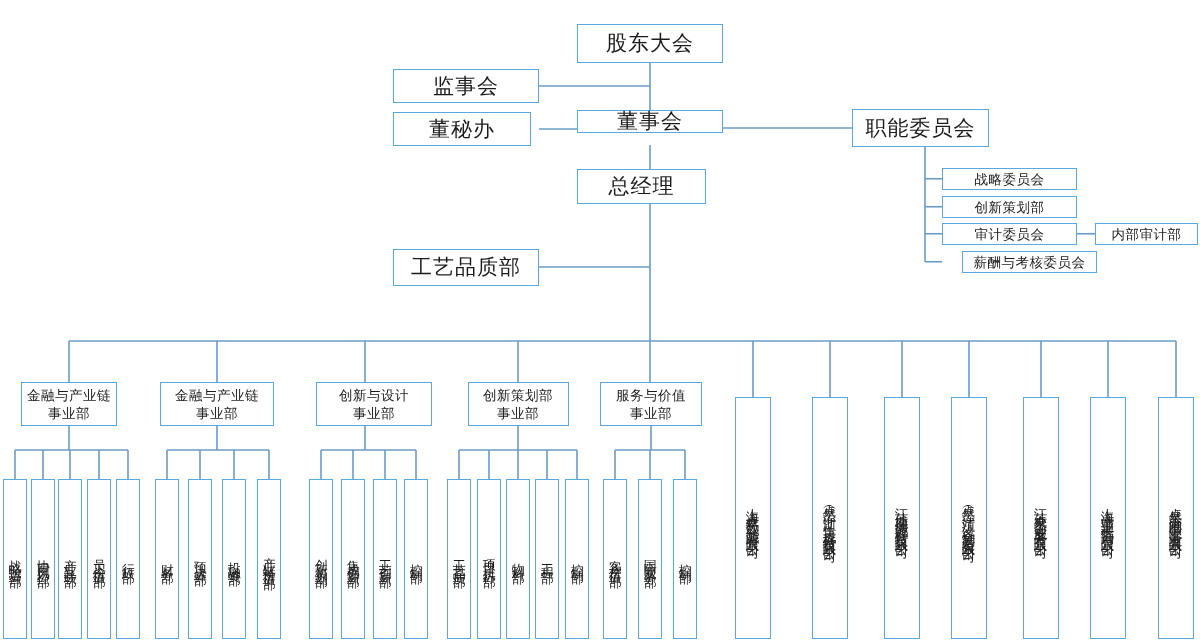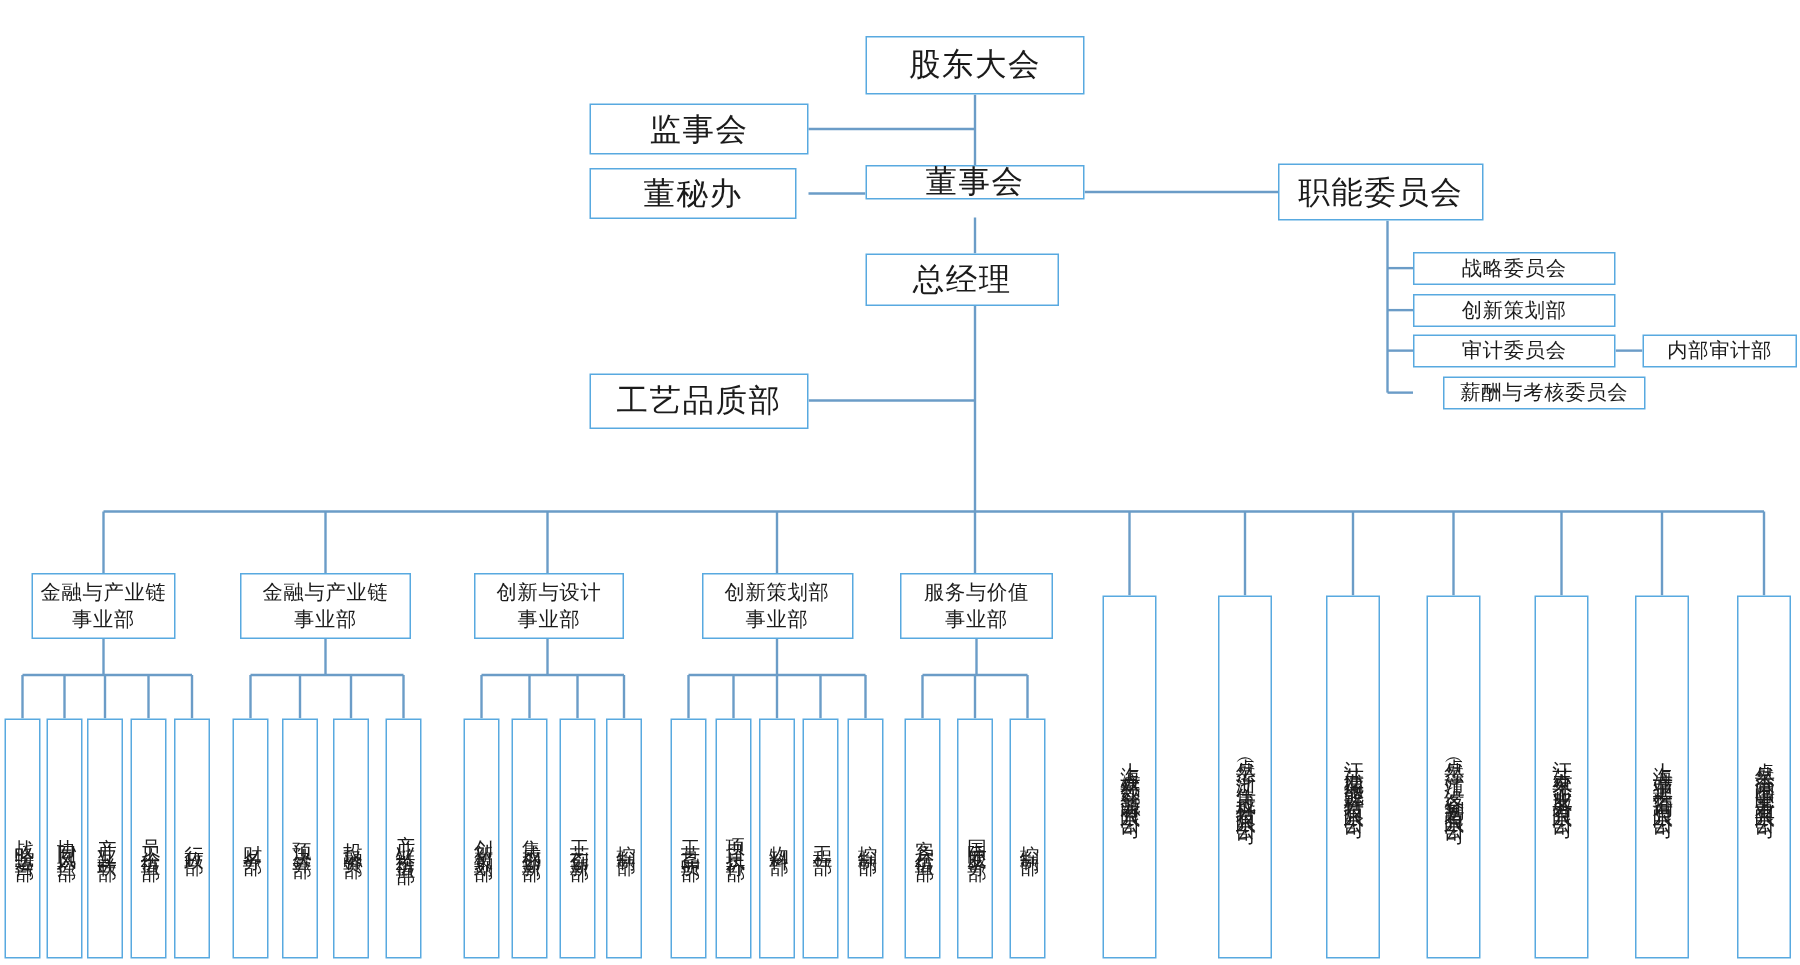--- a/index.html
+++ b/index.html
@@ -99,21 +99,21 @@
       <div class="box v" style="left: 31px; top: 479px; width: 24px; height: 160px;">协同风控部</div>
       <div class="box v" style="left: 58px; top: 479px; width: 24px; height: 160px;">产业互联部</div>
       <div class="box v" style="left: 87px; top: 479px; width: 24px; height: 160px;">员工价值部</div>
       <div class="box v" style="left: 116px; top: 479px; width: 24px; height: 160px;">行政部</div>
       <div class="box md" style="left: 160px; top: 382px; width: 114px; height: 44px;">金融与产业链
 事业部</div>
       <div class="box v" style="left: 155px; top: 479px; width: 24px; height: 160px;">财务部</div>
       <div class="box v" style="left: 188px; top: 479px; width: 24px; height: 160px;">预决算部</div>
       <div class="box v" style="left: 222px; top: 479px; width: 24px; height: 160px;">投融资部</div>
       <div class="box v" style="left: 257px; top: 479px; width: 24px; height: 160px;">产业链价值部</div>
-      <div class="box md" style="left: 316px; top: 382px; width: 100px; height: 44px;">创新与设计
+      <div class="box md" style="left: 316px; top: 382px; width: 116px; height: 44px;">创新与设计
 事业部</div>
       <div class="box v" style="left: 309px; top: 479px; width: 24px; height: 160px;">创新策划部</div>
       <div class="box v" style="left: 341px; top: 479px; width: 24px; height: 160px;">集成创新部</div>
       <div class="box v" style="left: 373px; top: 479px; width: 24px; height: 160px;">工艺创新部</div>
       <div class="box v" style="left: 404px; top: 479px; width: 24px; height: 160px;">控制部</div>
       <div class="box md" style="left: 467.5px; top: 382px; width: 101px; height: 44px;">创新策划部
 事业部</div>
       <div class="box v" style="left: 447px; top: 479px; width: 24px; height: 160px;">工艺品质部</div>
       <div class="box v" style="left: 477px; top: 479px; width: 24px; height: 160px;">项目执行部</div>
       <div class="box v" style="left: 506px; top: 479px; width: 24px; height: 160px;">物料部</div>

